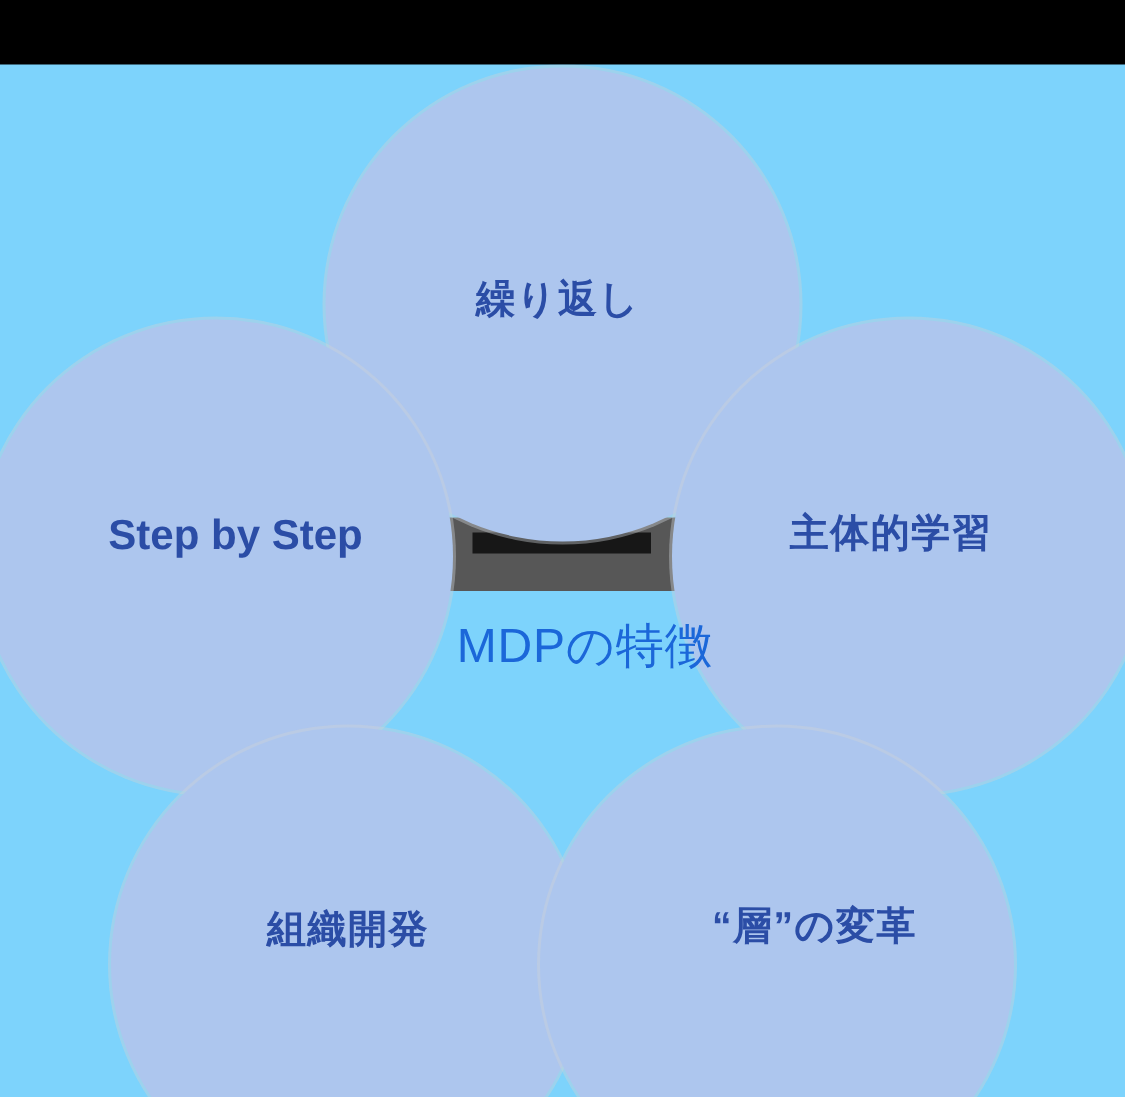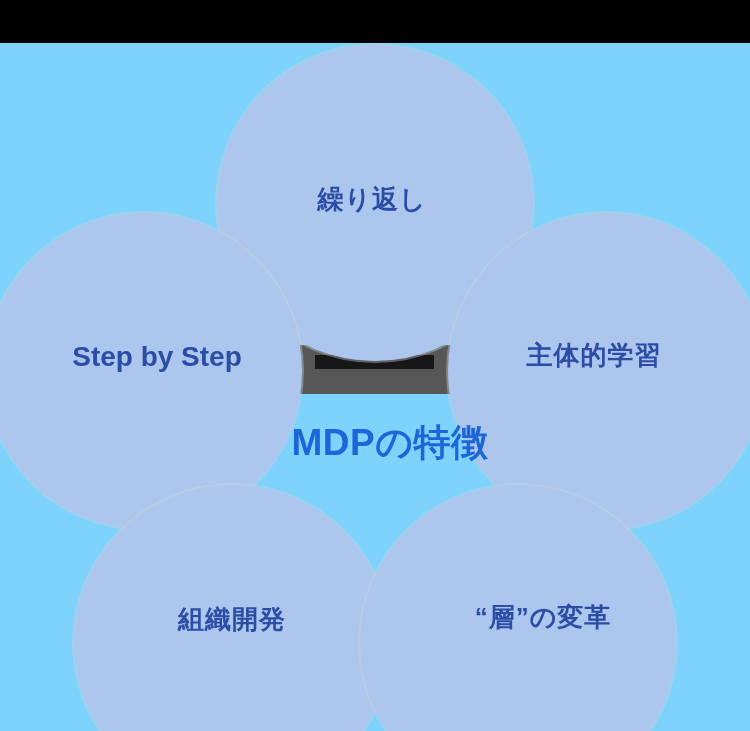--- a/index.html
+++ b/index.html
@@ -43,25 +43,25 @@
     letter-spacing:1px;
   }
   .circle-top .circle-label         {transform:translate(-3px,-4px);}
   .circle-left .circle-label        {transform:translate(13px,-14px);font-size:28px;letter-spacing:0;}
   .circle-right .circle-label       {transform:translate(-12px,-16px);}
   .circle-bottom-left .circle-label {transform:translate(0px,-24px);}
   .circle-bottom-right .circle-label{transform:translate(25px,-26px);}
 
   .diagram-title{
     position:absolute;
-    left:390px;top:400px;
+    left:390px;top:388px;
     transform:translate(-50%,-50%);
     color:#1b67d9;
-    font-weight:700;
-    font-size:37px;
+    font-weight:400;
+    font-size:32px;
     white-space:nowrap;
     z-index:6;
     letter-spacing:0.5px;
   }
 </style>
 </head>
 <body>
 
 <div class="stage">
 

